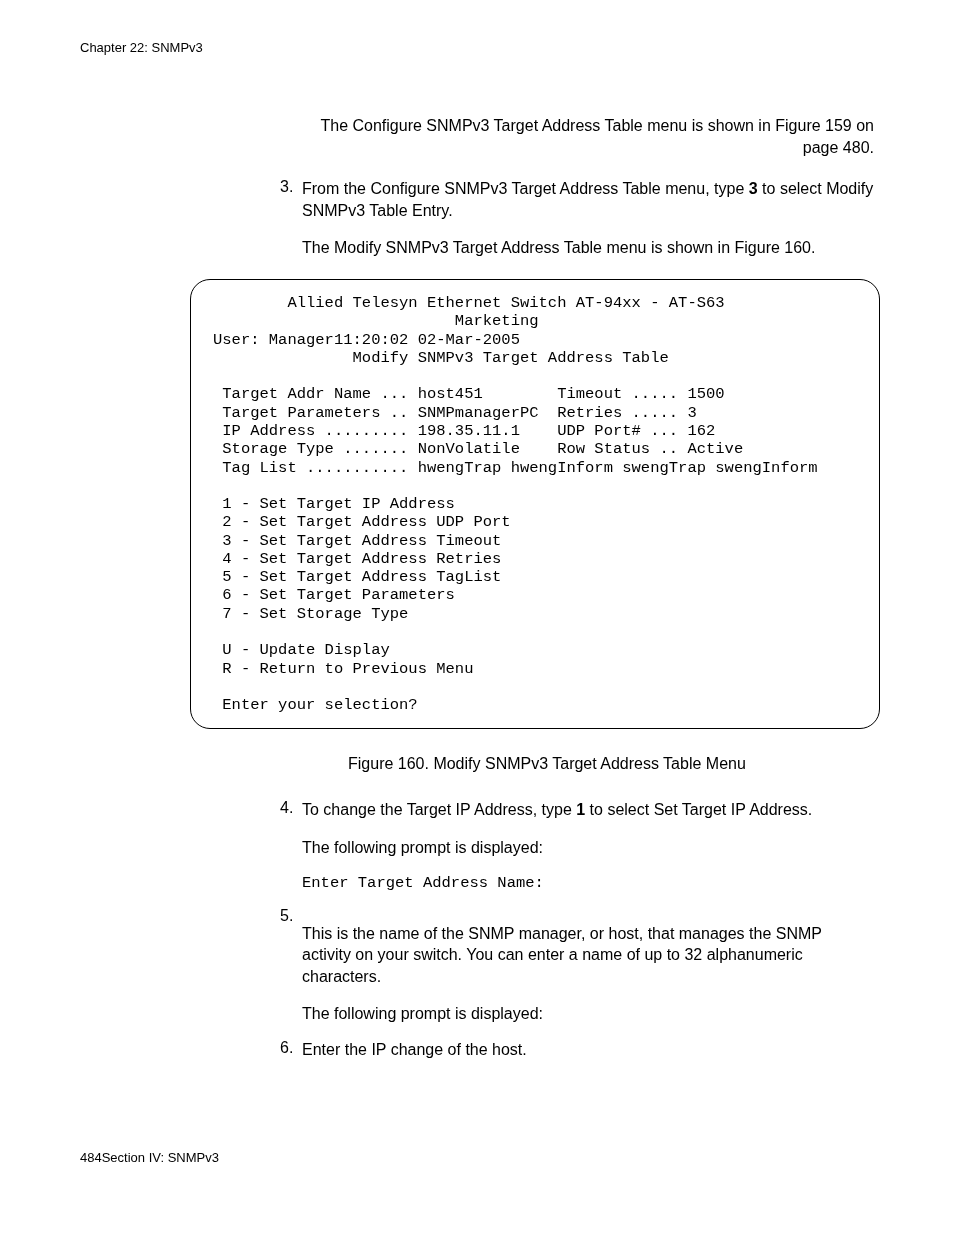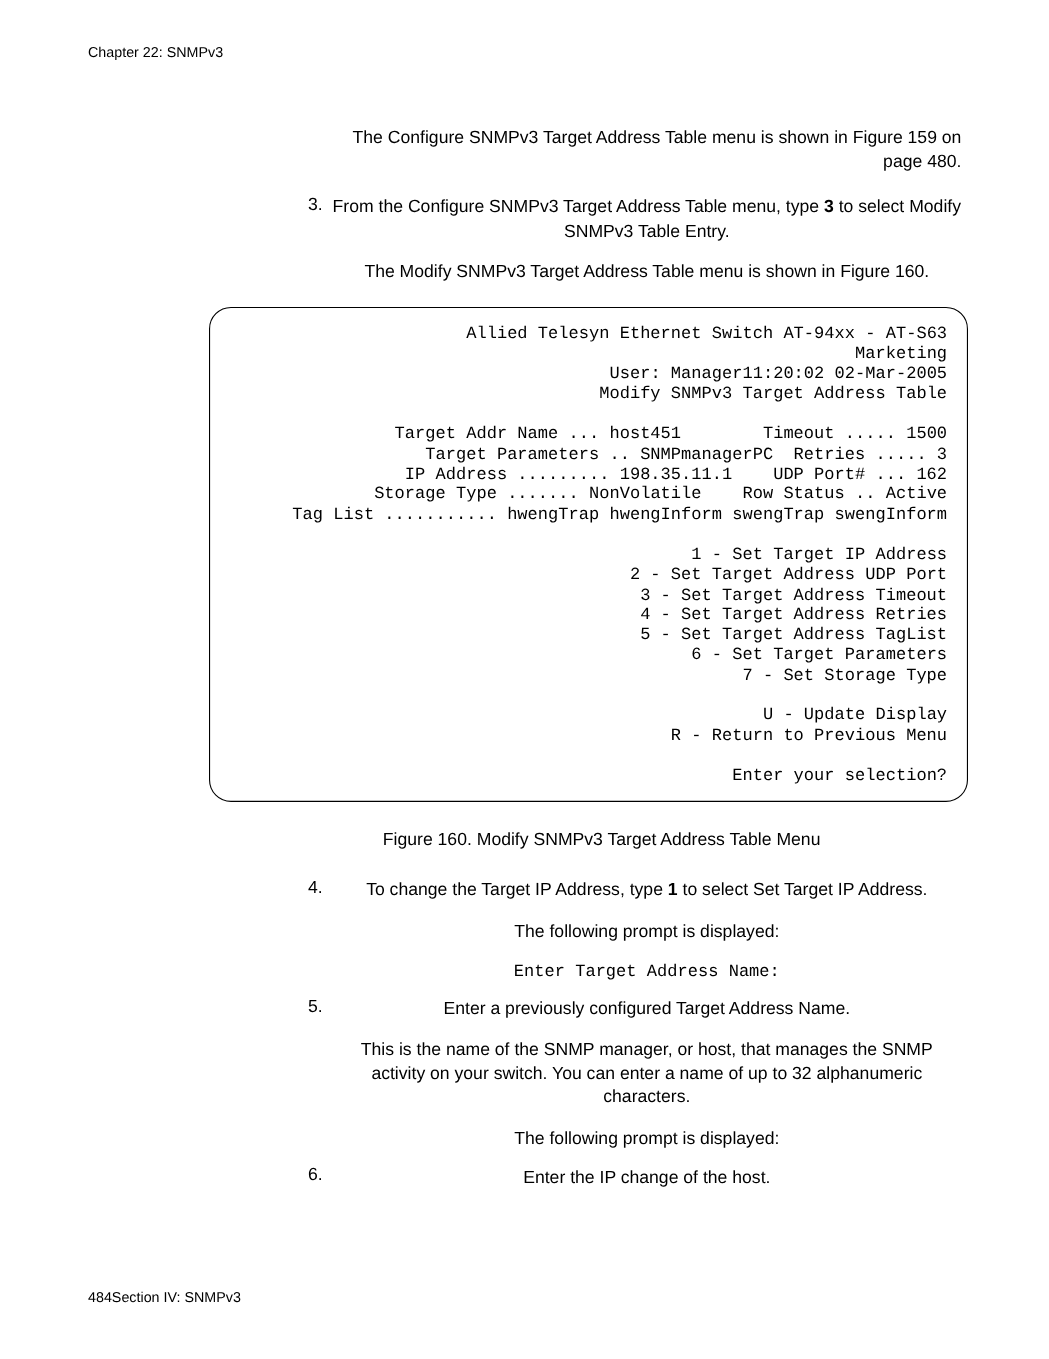--- a/index.html
+++ b/index.html
@@ -28,39 +28,37 @@
       display: flex;
       margin-bottom: 14px;
     }
     .step-num {
       width: 22px;
       flex-shrink: 0;
     }
     .step-body {
       flex: 1;
       line-height: 1.35;
-      text-align: center;
     }
     .step-sub {
       margin: 16px 0 0 0;
       line-height: 1.35;
     }
     .mono {
       font-family: "Courier New", Courier, monospace;
       font-size: 15.5px;
       line-height: 1.18;
     }
     .terminal-box {
       margin: 20px 0 24px -110px;
       border: 1.5px solid #000;
       border-radius: 20px;
       padding: 14px 18px 14px 22px;
       width: 648px;
       white-space: pre;
-      text-align: right;
     }
     .fig-caption {
       text-align: left;
       margin: 0 0 24px 68px;
       line-height: 1.35;
     }
     .bold { font-weight: bold; }
     .footer {
       display: flex;
       justify-content: flex-start;
@@ -120,21 +118,20 @@
     <div class="step-body">
       <span>To change the Target IP Address, type </span><span class="bold">1</span><span> to select Set Target IP Address.</span>
       <div class="step-sub">The following prompt is displayed:</div>
       <div class="step-sub mono">Enter Target Address Name:</div>
     </div>
   </div>
 
   <div class="step" style="margin-top:10px;">
     <div class="step-num">5.</div>
     <div class="step-body">
-      <span>Enter a previously configured Target Address Name.</span>
       <div class="step-sub">This is the name of the SNMP manager, or host, that manages the SNMP activity on your switch. You can enter a name of up to 32 alphanumeric characters.</div>
       <div class="step-sub">The following prompt is displayed:</div>
     </div>
   </div>
 
   <div class="step" style="margin-top:10px;">
     <div class="step-num">6.</div>
     <div class="step-body">
       <span>Enter the IP change of the host.</span>
     </div>

